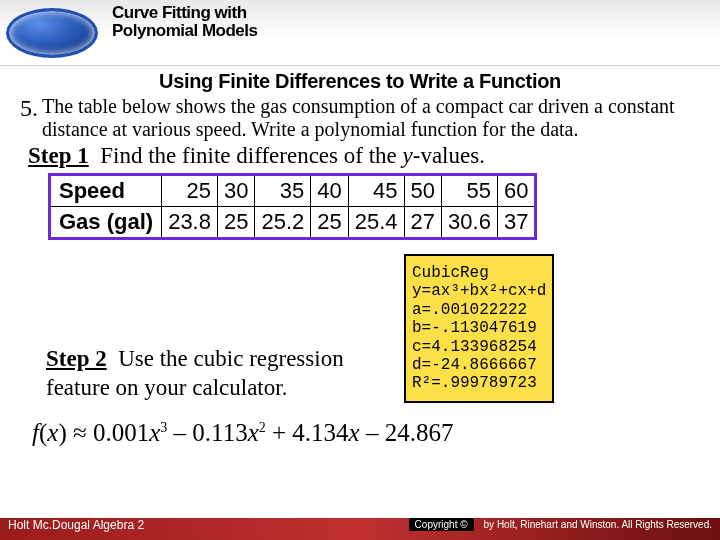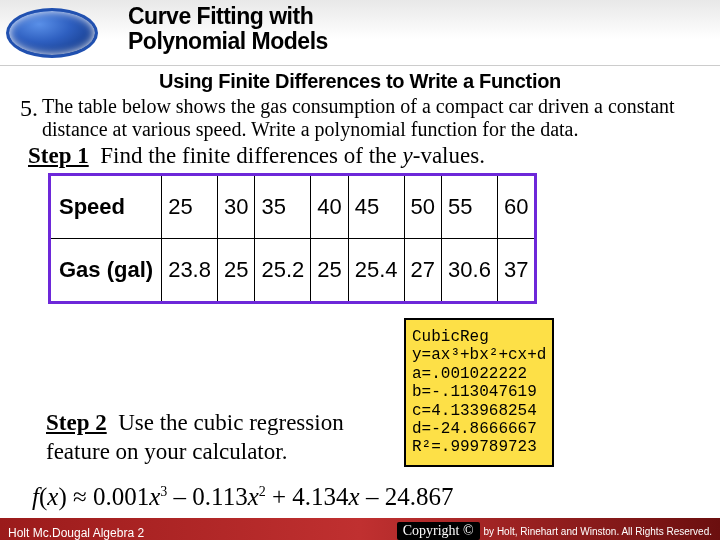--- a/index.html
+++ b/index.html
@@ -25,24 +25,24 @@
     top: 8px;
     width: 92px;
     height: 50px;
     border-radius: 50%;
     background: radial-gradient(ellipse at 35% 30%, #5a90e8 0%, #2e5fc0 40%, #0a2a70 100%);
     border: 3px solid #2050b0;
     box-shadow: inset 0 0 8px #fff;
   }
   .header-title {
     position: absolute;
-    left: 128px;
+    left: 112px;
     top: 4px;
     font-weight: 900;
-    font-size: 23px;
+    font-size: 17px;
     line-height: 1.08;
     letter-spacing: -0.5px;
     color: #000;
   }
 
   .content {
     padding: 2px 8px 0 8px;
   }
   .subtitle {
     text-align: center;
@@ -83,22 +83,22 @@
   .datatable {
     margin-left: 40px;
     margin-top: 4px;
     border-collapse: collapse;
     border: 3px solid #6d28d9;
   }
   .datatable td {
     border: 1px solid #000;
     font-family: Arial, sans-serif;
     font-size: 22px;
-    padding: 18px 6px;
-    text-align: left;
+    padding: 2px 6px;
+    text-align: right;
     white-space: nowrap;
   }
   .datatable td.rowhead {
     font-weight: bold;
     text-align: left;
     padding: 2px 8px;
   }
 
   .step2-row {
     display: flex;
@@ -135,35 +135,34 @@
   .footer {
     position: absolute;
     bottom: 0;
     left: 0;
     width: 720px;
     height: 22px;
     background: linear-gradient(to right, #9b1b1b 0%, #c03030 50%, #6b0f0f 100%);
     color: #fff;
     font-size: 12px;
     display: flex;
-    align-items: flex-end;
+    align-items: flex-start;
     justify-content: space-between;
     padding: 0 8px;
   }
   .footer-left { font-family: Verdana, sans-serif; }
   .footer-right { font-family: Verdana, sans-serif; font-size: 10px; }
   .copy-badge {
     display: inline-block;
     background: #000;
     color: #fff;
-    font-size: 14px;
+    font-size: 10px;
     padding: 1px 6px;
     border-radius: 2px;
-    margin-right: 4px;
-    font-family: Liberation Serif, serif;
+    margin-right: 10px;
   }
 </style>
 </head>
 <body>
 
 <div class="header">
   <div class="oval"></div>
   <div class="header-title">
     <span>Curve Fitting with</span><br>
     <span>Polynomial Models</span>

